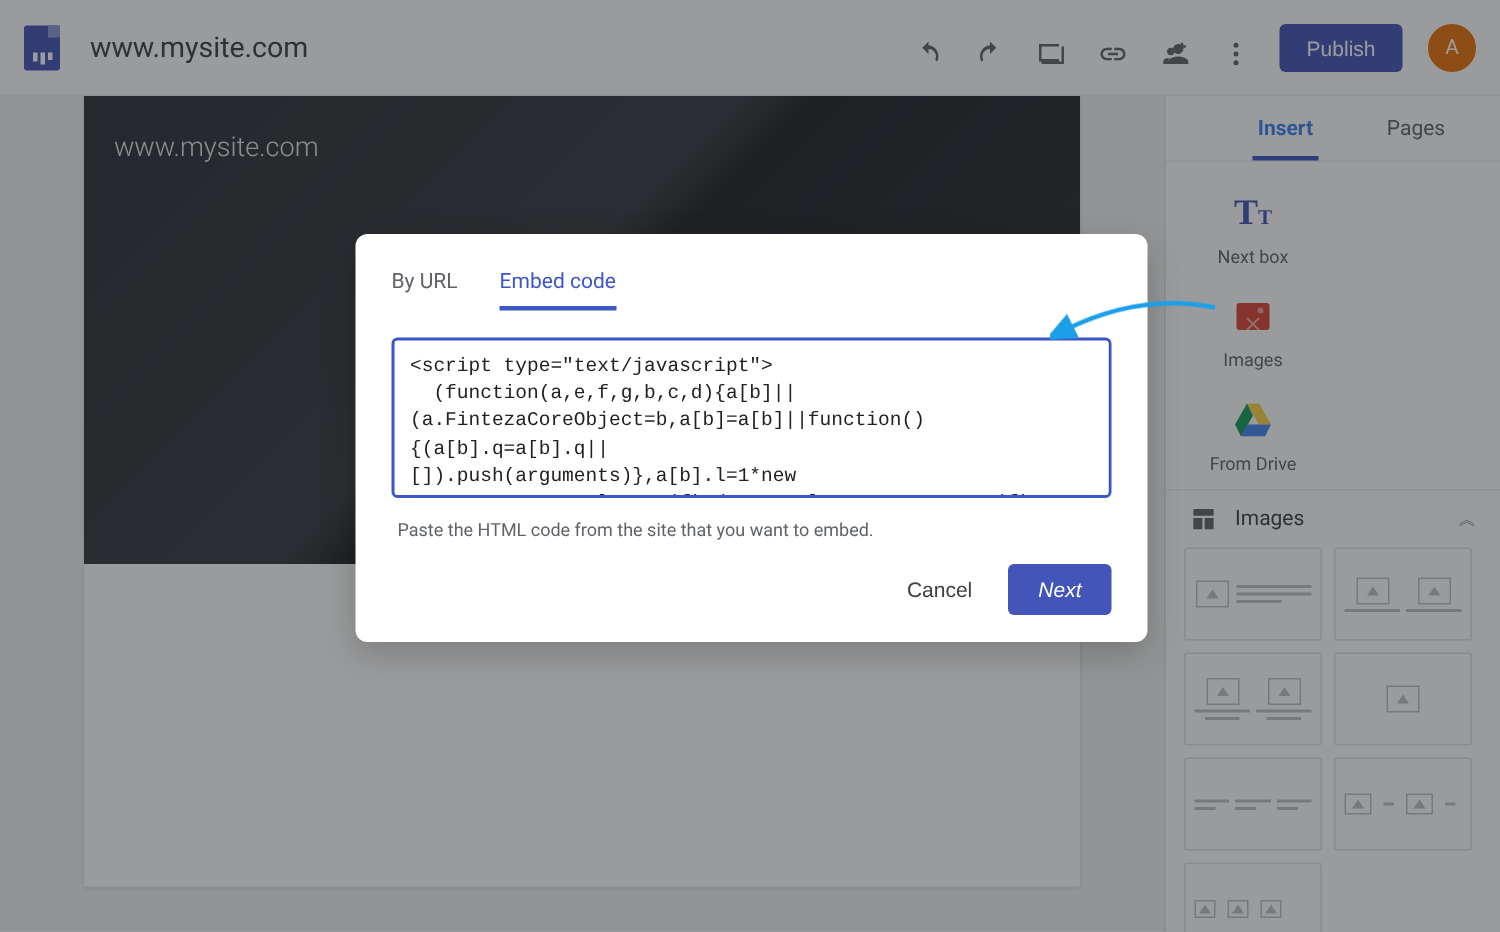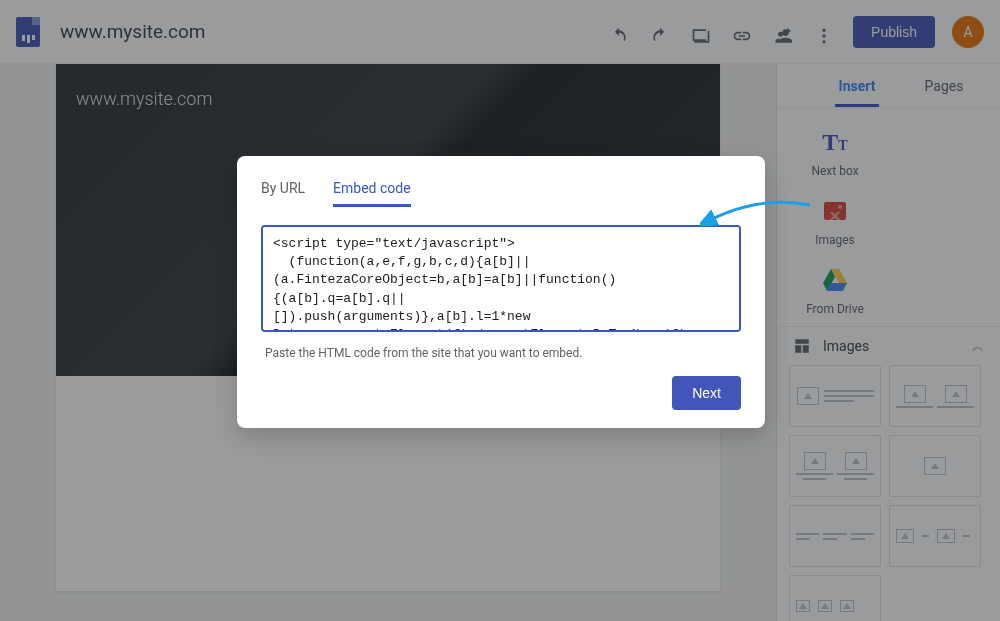--- a/index.html
+++ b/index.html
@@ -60,21 +60,21 @@
 .overlay { position: absolute; inset: 0; background: rgba(32,33,36,0.45); z-index: 10; }
 .dialog { position: absolute; top: 156px; left: 237px; width: 528px; background: #fff; border-radius: 8px; z-index: 20; padding: 24px 24px 18px; box-shadow: 0 8px 24px rgba(0,0,0,0.2); }
 .dialog h2 { font-size: 22px; font-weight: 400; color: #202124; margin-bottom: 18px; }
 .dlg-tabs { display: flex; gap: 28px; margin-bottom: 18px; }
 .dlg-tab { font-size: 14px; color: #5f6368; padding-bottom: 8px; cursor: pointer; border-bottom: 3px solid transparent; }
 .dlg-tab.active { color: #3b56c5; border-bottom-color: #3b56c5; font-weight: 400; }
 .code-box { width: 100%; height: 107px; border: 2px solid #3b56c5; border-radius: 4px; padding: 8px 10px; font-family: 'Courier New', monospace; font-size: 13px; color: #202124; resize: none; overflow-y: scroll; line-height: 1.4; }
 .hint { font-size: 12px; color: #5f6368; margin: 10px 4px 0; }
 .dlg-actions { display: flex; justify-content: flex-end; gap: 8px; margin-top: 16px; }
 .btn-flat { background: none; border: none; color: #3c4043; font-size: 14px; padding: 9px 16px; border-radius: 4px; cursor: pointer; font-weight: 500; }
-.btn-primary { background: #4355b9; color: #fff; border: none; font-size: 14px; padding: 9px 20px; border-radius: 4px; cursor: pointer; font-weight: 500; }
+.btn-primary { background: #4355b9; color: #fff; border: none; font-size: 14px; padding: 9px 20px; border-radius: 4px; cursor: pointer; font-weight: 500; font-style: italic; }
 
 
 .arrow-svg { position: absolute; top: 195px; left: 700px; z-index: 30; pointer-events: none; }
 </style>
 </head>
 <body>
 
 <div class="topbar">
   <div class="logo-box">
       <div class="logo-bars">
@@ -261,20 +261,21 @@
     <div class="dlg-tab active">Embed code</div>
   </div>
   <textarea class="code-box" spellcheck="false" style="">&lt;script type="text/javascript"&gt;
   (function(a,e,f,g,b,c,d){a[b]||
 (a.FintezaCoreObject=b,a[b]=a[b]||function(){(a[b].q=a[b].q||
 []).push(arguments)},a[b].l=1*new
 Date,c=e.createElement(f),d=e.getElementsByTagName(f)
 [0],c.async=!0,c.defer=!0,c.src=g,d&amp;&amp;d.parentNode&amp;&amp;</textarea>
   <div class="hint">Paste the HTML code from the site that you want to embed.</div>
   <div class="dlg-actions">
+    <button class="btn-flat">Cancel</button>
     <button class="btn-primary">Next</button>
   </div>
 </div>
 
 <svg class="arrow-svg" width="120" height="50">
   <defs>
       <marker id="ah" markerWidth="10" markerHeight="10" refX="2" refY="3" orient="auto">
         <path d="M0,0 L0,6 L7,3 z" fill="#1a9fe8"></path>
       </marker>
     </defs>

